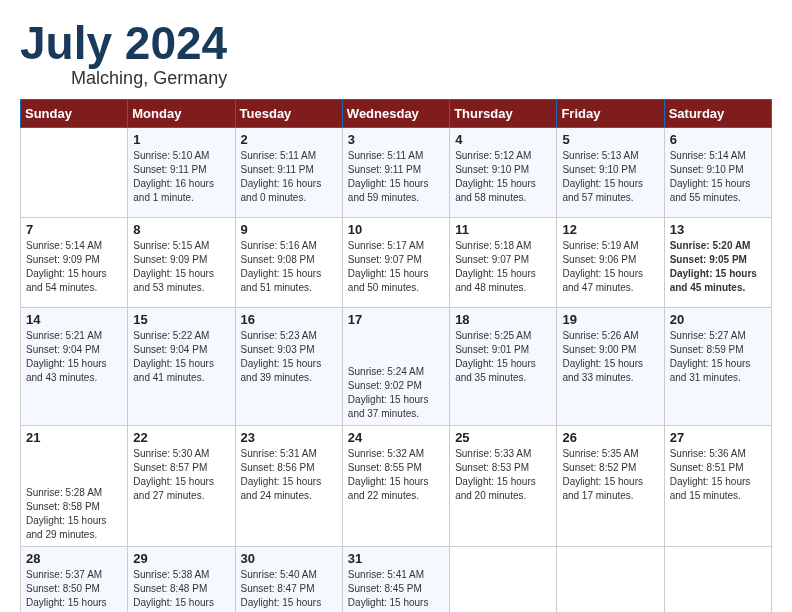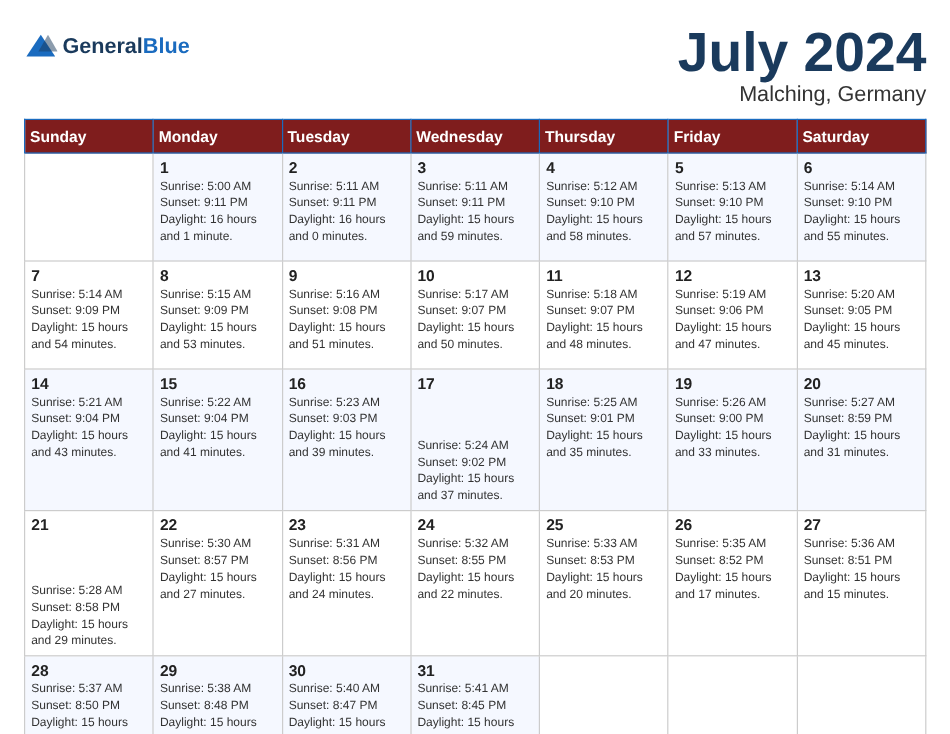--- a/index.html
+++ b/index.html
@@ -84,31 +84,20 @@
       font-size: 10px;
       color: #333;
       line-height: 1.4;
     }
     .empty-cell { background: #fff !important; }
   </style>
 </head>
 <body>
 
 <div class="header">
-  <div class="logo">
-    <svg class="logo-icon" viewBox="0 0 28 28">
-      <polygon points="14,4 26,22 2,22" fill="#1a6bbf"></polygon>
-      <polygon points="20,4 28,18 12,18" fill="#1a3a5c" opacity="0.5"></polygon>
-    </svg>
-    <div>
-      <div class="logo-text">
-        <span>General</span><span class="logo-blue">Blue</span>
-      </div>
-    </div>
-  </div>
   <div class="title-block">
     <div class="month-title">July 2024</div>
     <div class="location">Malching, Germany</div>
   </div>
 </div>
 
 <table>
   <thead>
     <tr>
     <th>Sunday</th>
@@ -118,21 +107,21 @@
         <th>Thursday</th>
         <th>Friday</th>
         <th>Saturday</th>
       </tr>
   </thead>
   <tbody>
   <tr>
         <td class="empty-cell"></td>
         <td>
           <span class="day-num">1</span>
-          <div class="day-info" style="white-space: pre-line;">Sunrise: 5:00 AM
+          <div class="day-info" style="white-space: pre-line;">Sunrise: 5:10 AM
 Sunset: 9:11 PM
 Daylight: 16 hours
 and 1 minute.</div>
         </td>
         <td>
           <span class="day-num">2</span>
           <div class="day-info" style="white-space: pre-line;">Sunrise: 5:11 AM
 Sunset: 9:11 PM
 Daylight: 16 hours
 and 0 minutes.</div>
@@ -204,21 +193,21 @@
         </td>
         <td>
           <span class="day-num">12</span>
           <div class="day-info" style="white-space: pre-line;">Sunrise: 5:19 AM
 Sunset: 9:06 PM
 Daylight: 15 hours
 and 47 minutes.</div>
         </td>
         <td>
           <span class="day-num">13</span>
-          <div class="day-info" style="white-space: pre-line;">Sunrise: 5:20 AM
+          <div class="day-info" style="white-space: pre-line; font-weight: bold;">Sunrise: 5:20 AM
 Sunset: 9:05 PM
 Daylight: 15 hours
 and 45 minutes.</div>
         </td>
       </tr>
       <tr>
         <td>
           <span class="day-num">14</span>
           <div class="day-info" style="white-space: pre-line;">Sunrise: 5:21 AM
 Sunset: 9:04 PM

